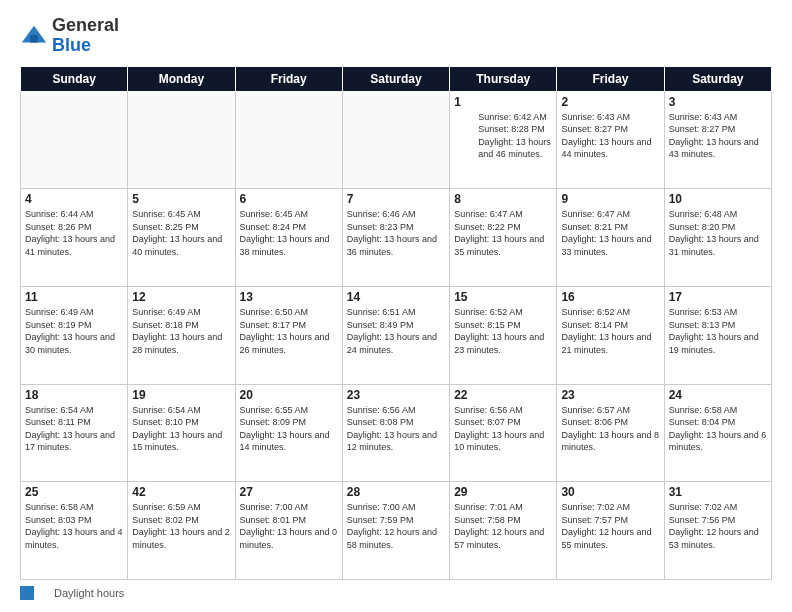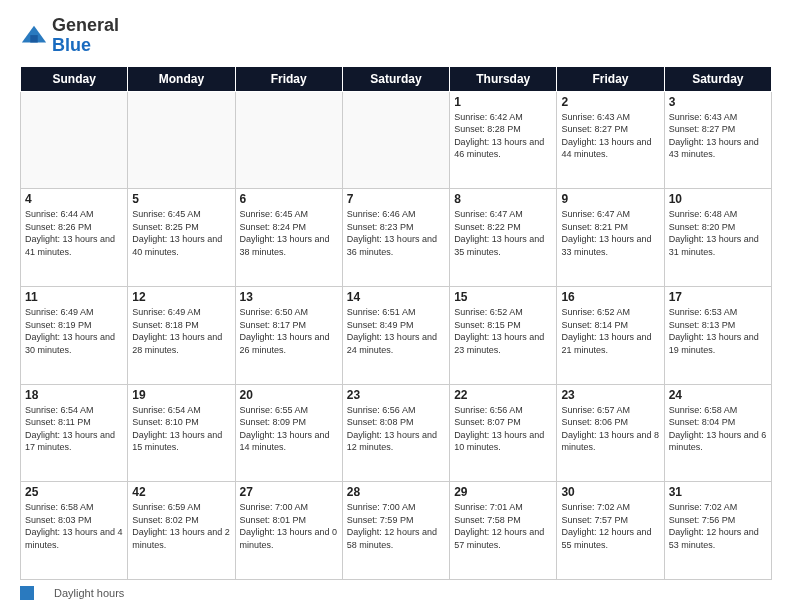--- a/index.html
+++ b/index.html
@@ -138,21 +138,21 @@
         </tr>
     </thead>
     <tbody id="calendar-body">
     <tr>
           <td class="empty"></td>
           <td class="empty"></td>
           <td class="empty"></td>
           <td class="empty"></td>
           <td>
             <div class="day-number">1</div>
-            <div class="day-info" style="white-space: pre-line;">Sunrise: 6:42 AM
+            <div class="day-info" style="white-space: pre-line; margin-left: 24px;">Sunrise: 6:42 AM
 Sunset: 8:28 PM
 Daylight: 13 hours and 46 minutes.</div>
           </td>
           <td>
             <div class="day-number">2</div>
             <div class="day-info" style="white-space: pre-line;">Sunrise: 6:43 AM
 Sunset: 8:27 PM
 Daylight: 13 hours and 44 minutes.</div>
           </td>
           <td>

